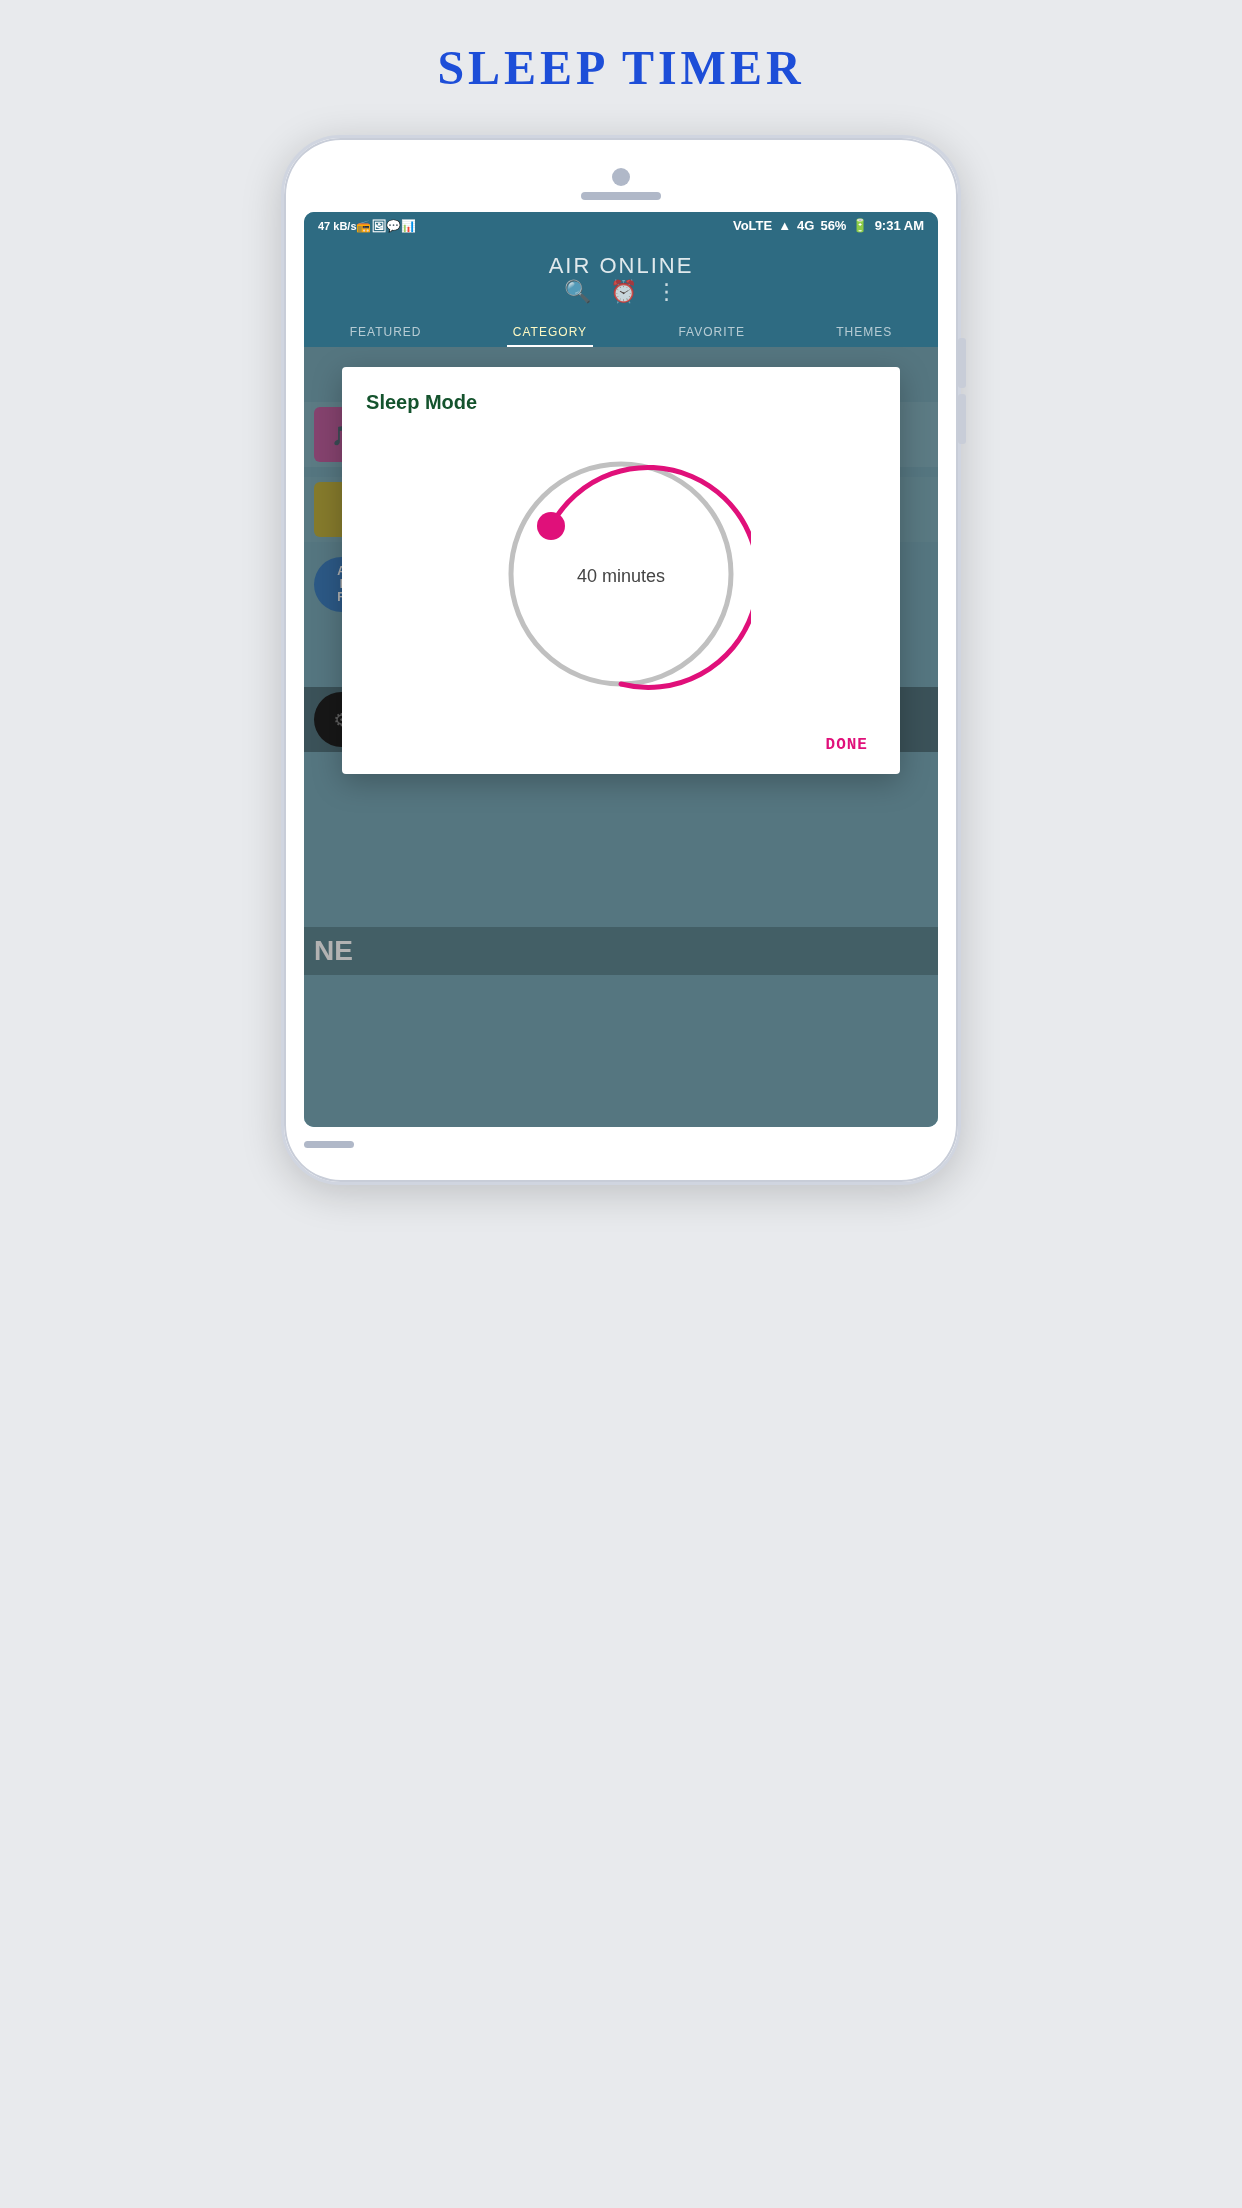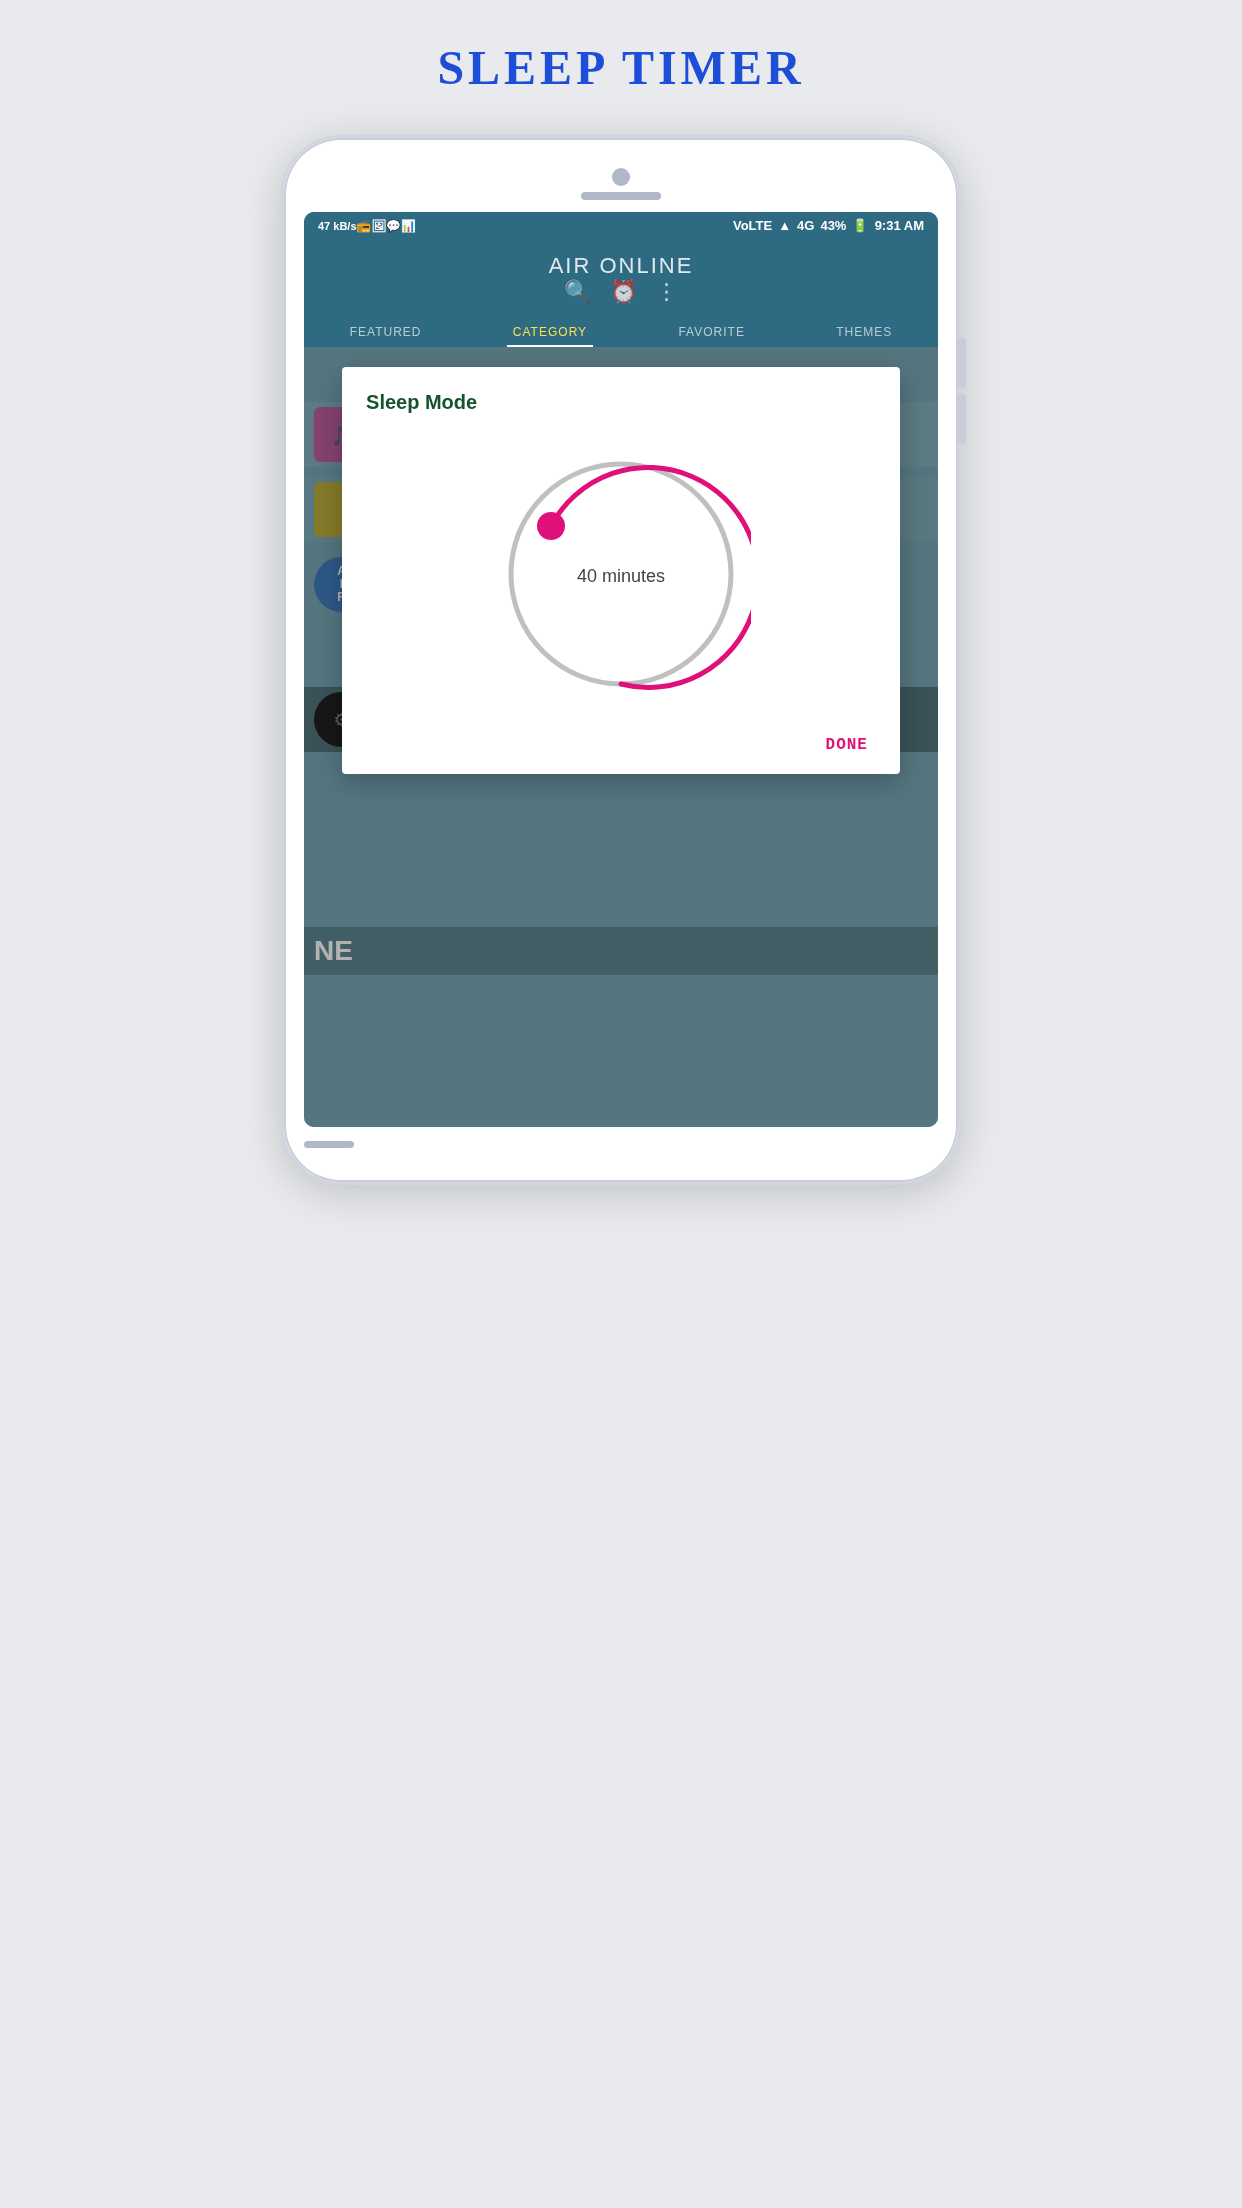--- a/index.html
+++ b/index.html
@@ -143,21 +143,21 @@
       color: rgba(255,255,255,0.65);
       font-size: 12px;
       font-weight: 500;
       letter-spacing: 1px;
       padding: 10px 6px 8px;
       position: relative;
       cursor: pointer;
     }
 
     .tab-item.active {
-      color: #fde047;
+      color: #fef9c3;
     }
 
     .tab-item.active::after {
       content: '';
       position: absolute;
       bottom: 0;
       left: 0; right: 0;
       height: 2px;
       background: #fff;
     }
@@ -316,21 +316,21 @@
         <span>47 kB/s</span>
         <span class="status-icon">📻</span>
         <span class="status-icon">🖼</span>
         <span class="status-icon">💬</span>
         <span class="status-icon">📊</span>
       </div>
       <div class="status-right">
         <span>VoLTE</span>
         <span>▲</span>
         <span>4G</span>
-        <span>43%</span>
+        <span>56%</span>
         <span>🔋</span>
         <span>9:31 AM</span>
       </div>
     </div>
 
     <div class="app-bar">
       <span class="app-title">AIR ONLINE</span>
       <div class="app-bar-icons">
         <span>🔍</span>
         <span>⏰</span>

